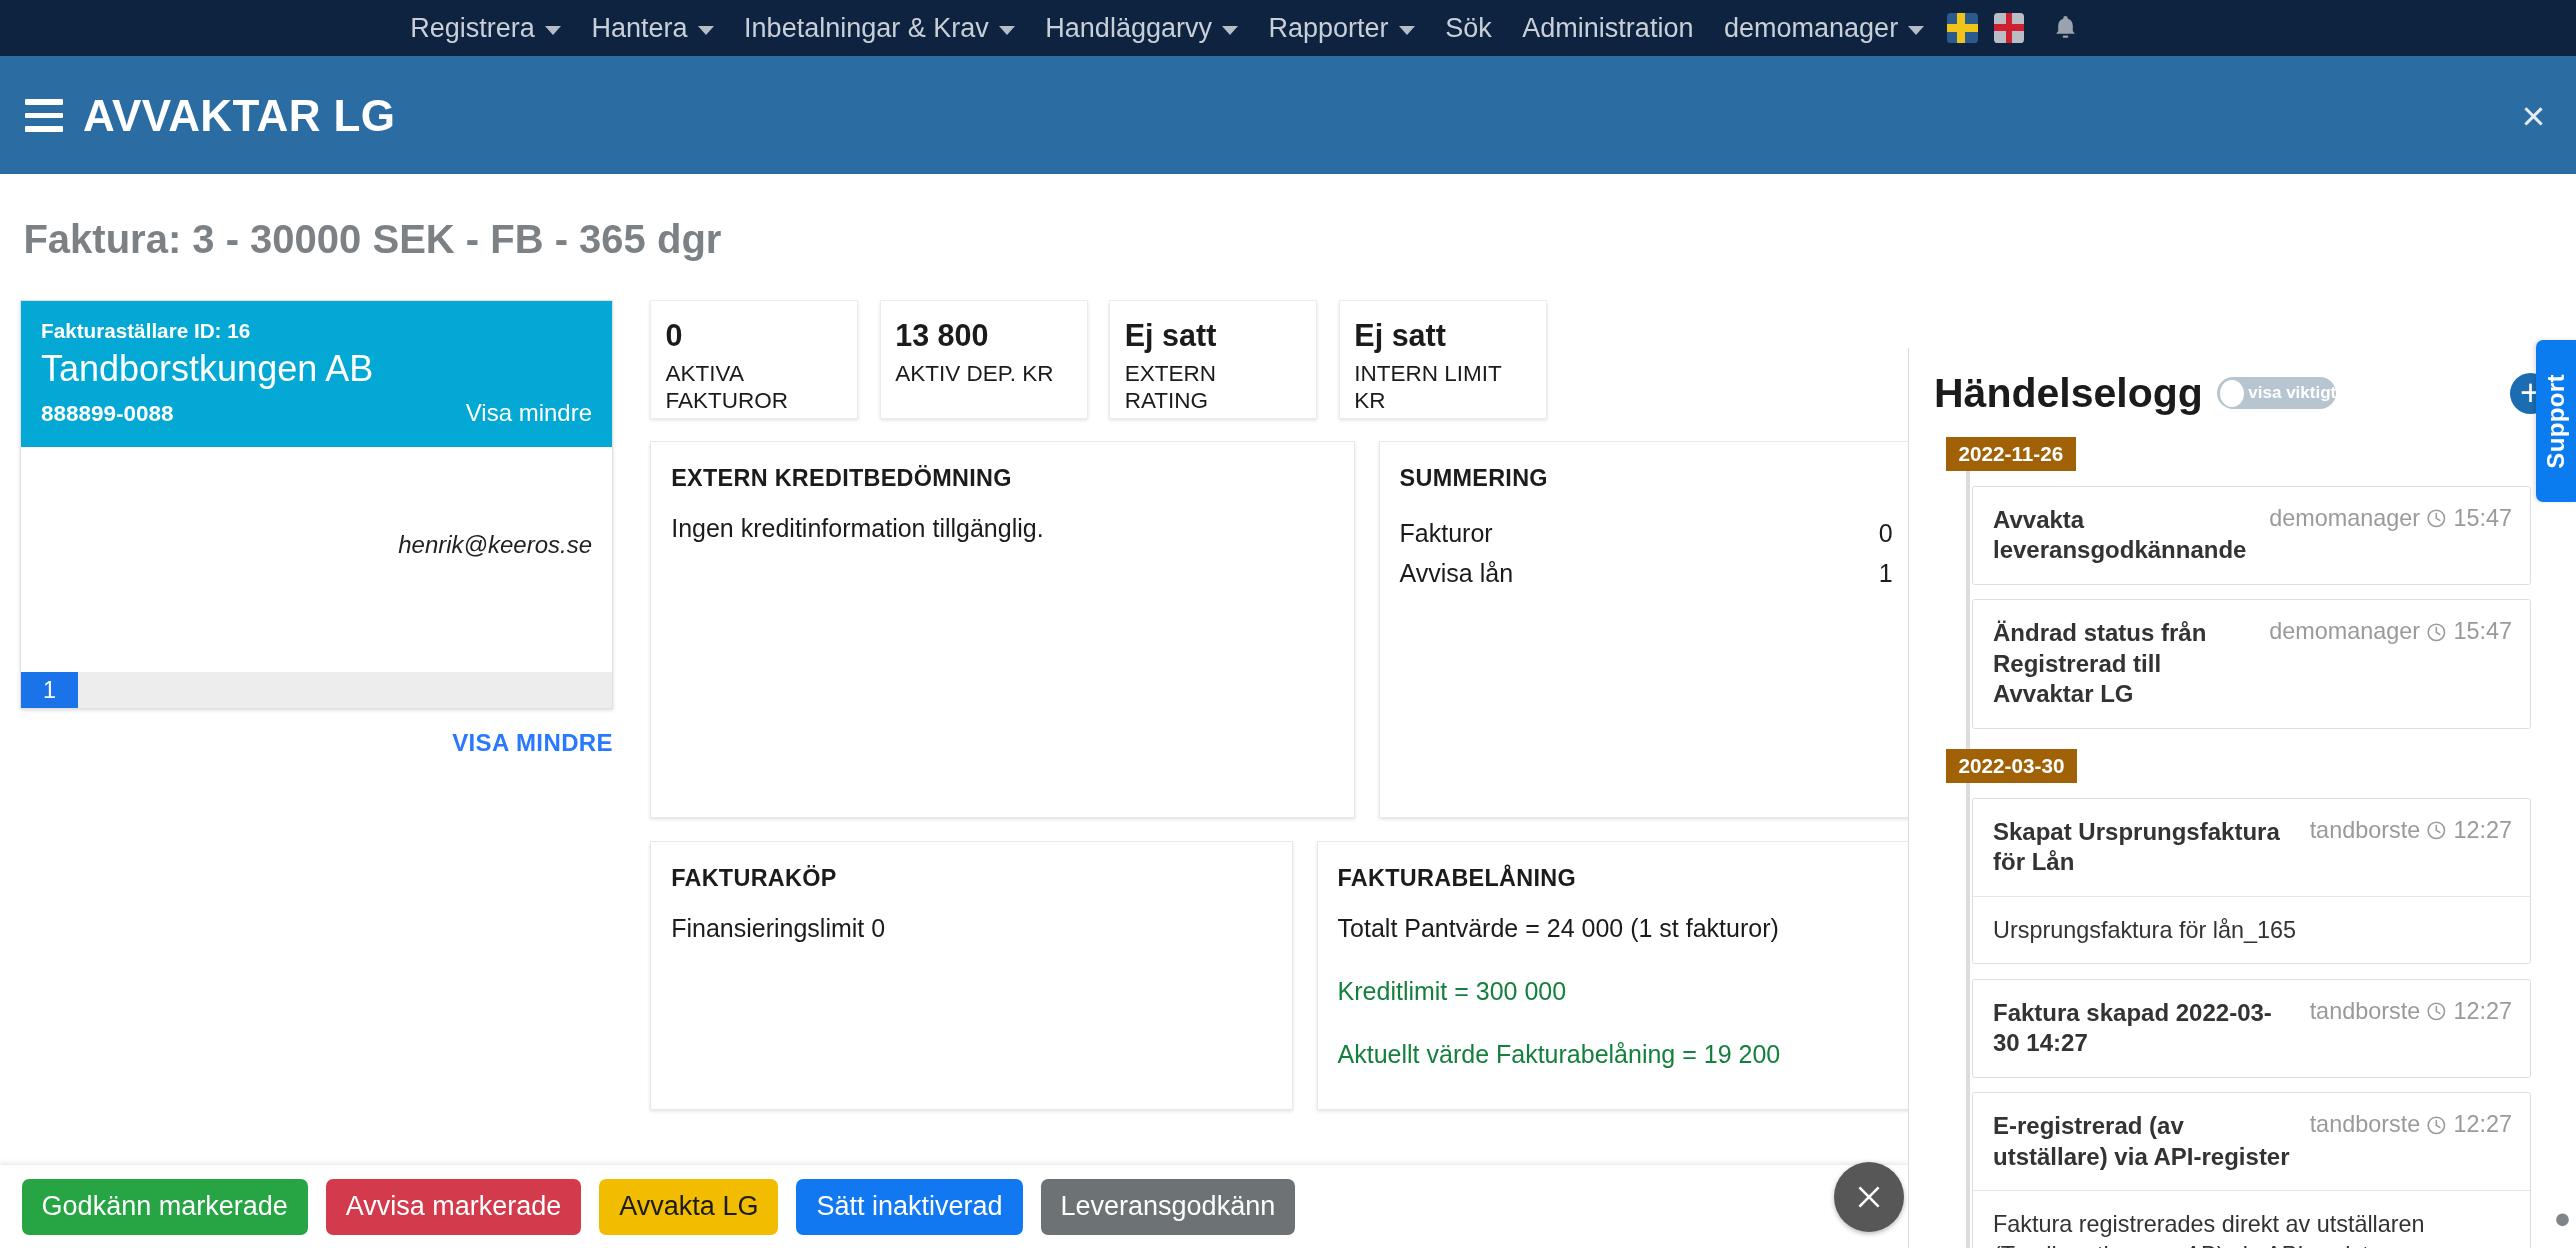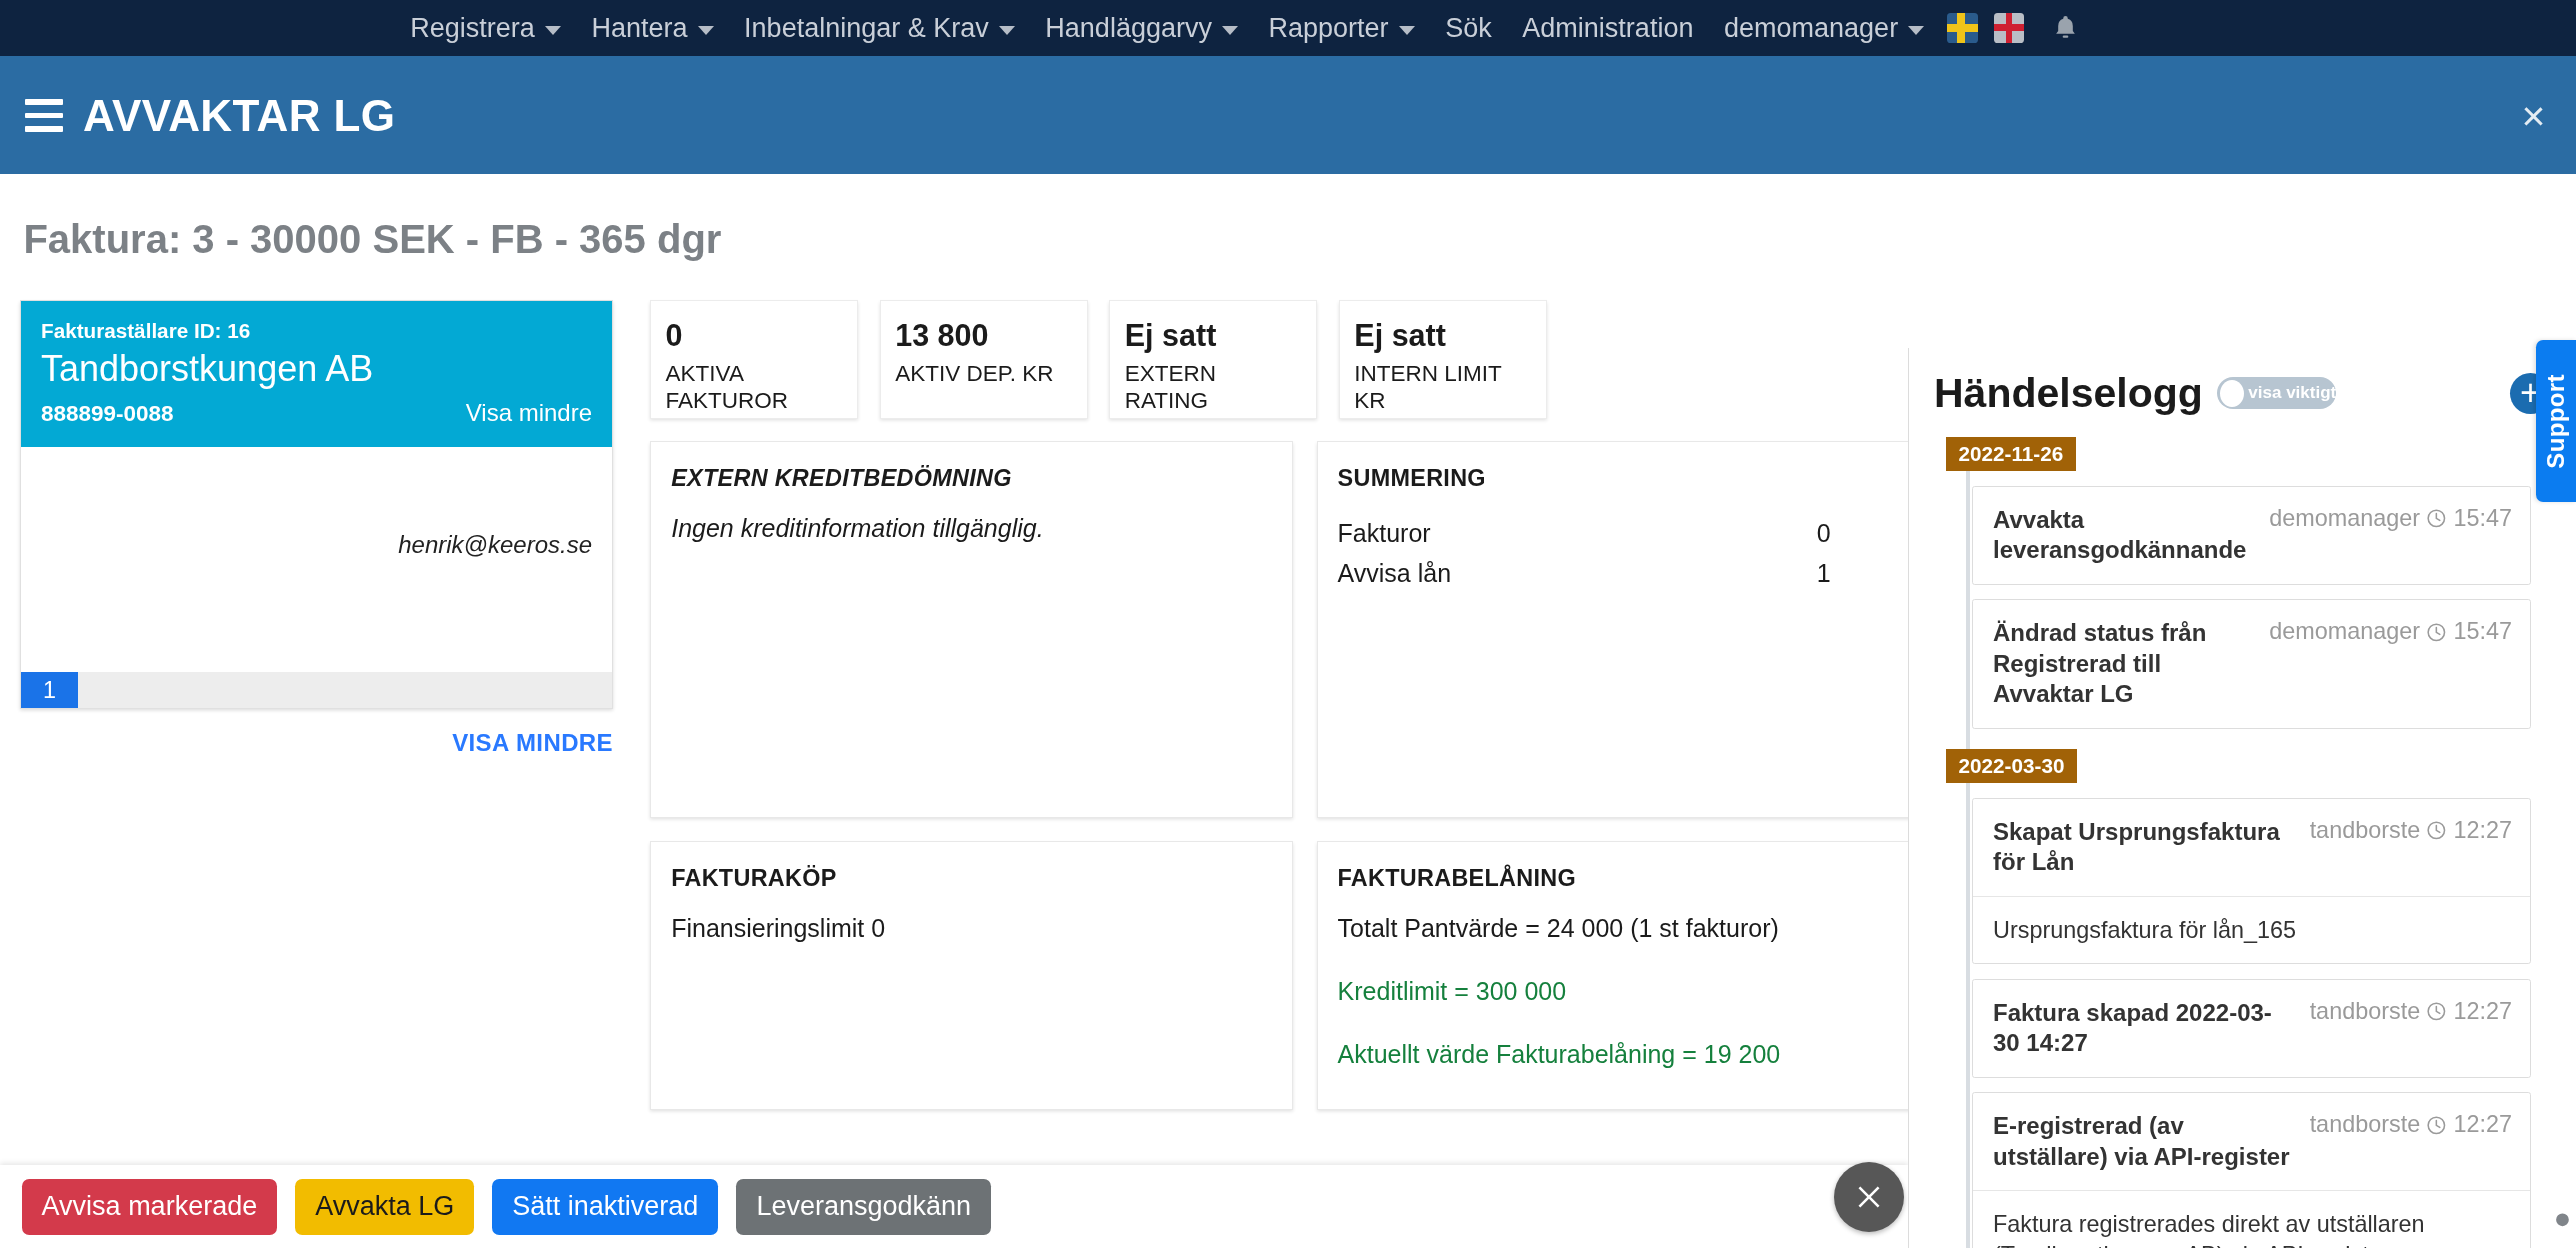--- a/index.html
+++ b/index.html
@@ -124,21 +124,21 @@
   }
   .stat-value { font-size: 30.5px; font-weight: bold; color: #1b1b1b; line-height: 36px; }
   .stat-label { font-size: 22.5px; color: #1b1b1b; line-height: 27px; margin-top: 7.2px; }
 
   .panel-row { display: flex; margin-top: 21.6px; }
   .panel {
     background: #fff; border: 0.9px solid #e8e8e8;
     box-shadow: 0 1.8px 3.6px rgba(0,0,0,0.12);
     padding: 23.4px 20px;
   }
-  .panel-a { width: 643px; height: 377px; margin-right: 23.4px; font-style: italic; }
+  .panel-a { width: 705px; height: 377px; margin-right: 23.4px; }
   .panel-b { width: 643px; height: 377px; }
   .panel-title { font-size: 23.4px; font-weight: bold; color: #1b1b1b; letter-spacing: 0.3px; }
   .panel-text { font-size: 25px; color: #1b1b1b; margin-top: 22px; }
 
   .sum-list { margin-top: 27px; }
   .sum-row { display: flex; align-items: baseline; font-size: 25px; color: #1b1b1b; margin-bottom: 10.8px; }
   .sum-name { flex: 1; }
   .sum-v1 { width: 108px; text-align: right; }
   .sum-v2 { width: 108px; text-align: right; }
 
@@ -371,20 +371,21 @@
               <div class="panel-text">Totalt Pantvärde = 24 000 (1 st fakturor)</div>
               <div class="kv-line">Kreditlimit = 300 000</div>
               <div class="kv-line">Aktuellt värde Fakturabelåning = 19 200</div>
             </div>
           </div>
 
         </div>
       </div>
 
       <div class="actionbar">
+        <button class="act-btn act-green">Godkänn markerade</button>
         <button class="act-btn act-red">Avvisa markerade</button>
         <button class="act-btn act-yellow">Avvakta LG</button>
         <button class="act-btn act-blue">Sätt inaktiverad</button>
         <button class="act-btn act-gray">Leveransgodkänn</button>
       </div>
     </div>
 
     <div class="logpanel">
       <div class="log-head">
         <div class="log-title">Händelselogg</div>

